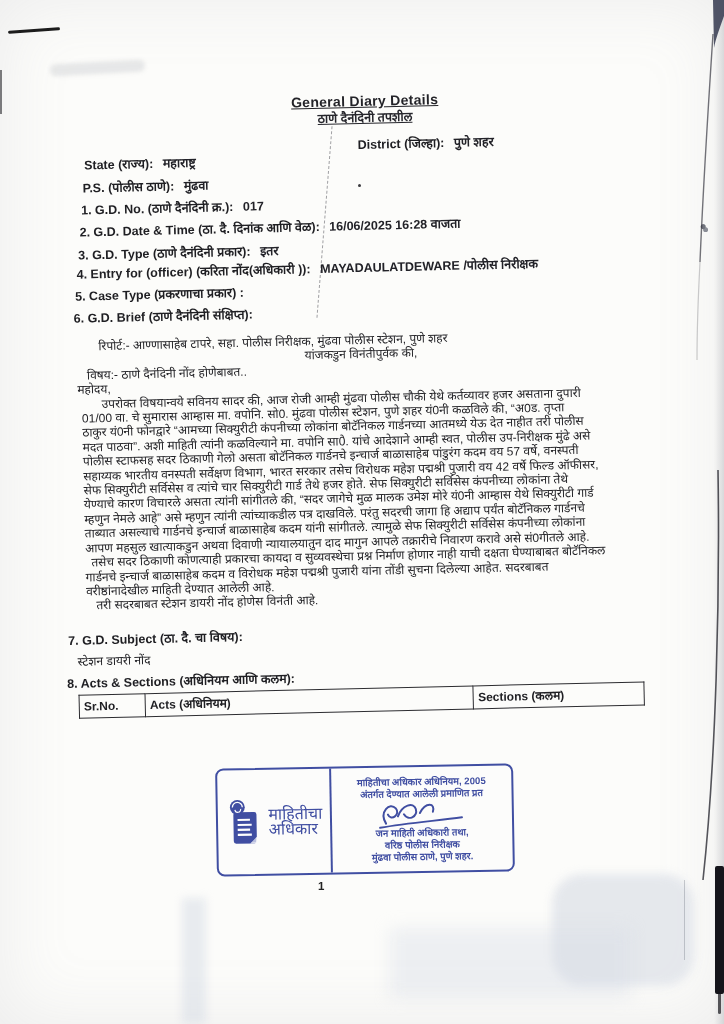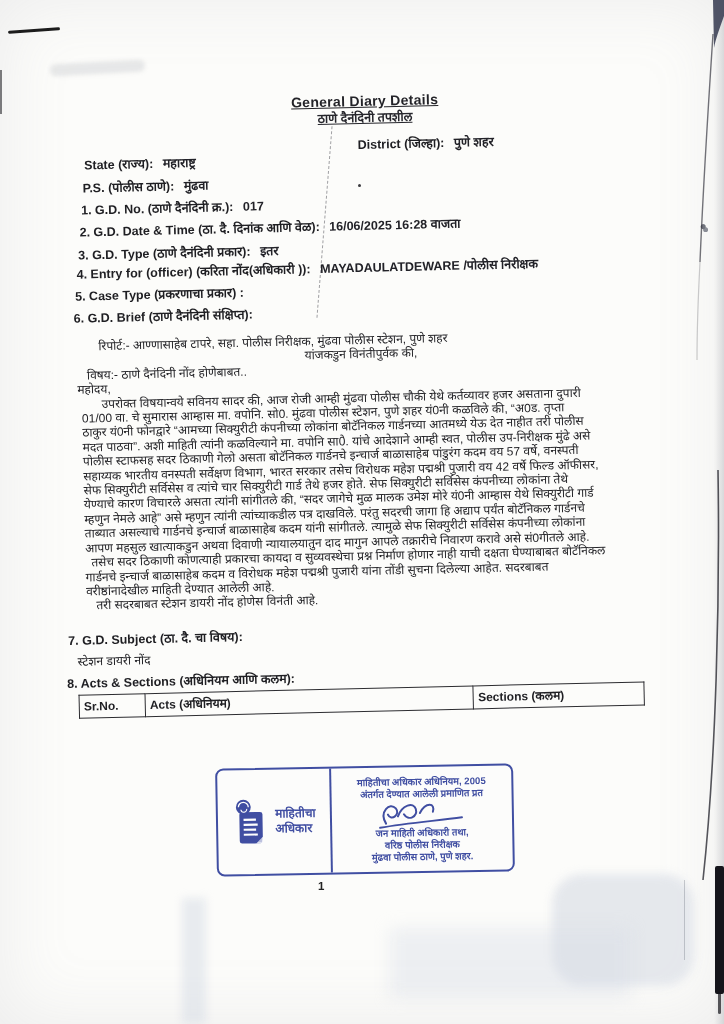--- a/index.html
+++ b/index.html
@@ -54,21 +54,21 @@
   .acts-label{left:63px;top:668px;font-size:12.5px;font-weight:bold;}
 
   .acts-table{left:74px;top:688px;width:566px;border-collapse:collapse;font-size:12px;}
   .acts-table th{border:1.8px solid #2c2c30;text-align:left;font-weight:bold;padding:2px 4px 3px 4px;height:17px;}
   .acts-table .c0{width:58px;} .acts-table .c1{width:330px;} .acts-table .c2{width:166px;}
 
   
   .stamp{position:absolute;left:216px;top:766px;width:294px;height:104px;border:2.5px solid #31409b;
          border-radius:8px;transform:rotate(-1deg);display:flex;color:#31409b;opacity:.92;background:rgba(255,255,255,.2);}
   .stamp-left{width:112px;display:flex;align-items:center;justify-content:center;gap:5px;border-right:2px solid #31409b;}
-  .stamp-left-title{font-size:12px;font-weight:bold;line-height:15px;}
+  .stamp-left-title{font-size:16px;font-weight:normal;line-height:15px;}
   .stamp-right{flex:1;display:flex;flex-direction:column;align-items:center;justify-content:center;padding:3px 4px;}
   .stamp-line{font-size:9.6px;font-weight:bold;line-height:12px;white-space:nowrap;}
   .sig{margin:-1px 0 -2px 0;}
 
   .pagenum{position:absolute;left:318px;top:880px;font-size:11.5px;font-weight:bold;color:#222;}
 </style>
 </head>
 <body>
 
 <div class="page">

